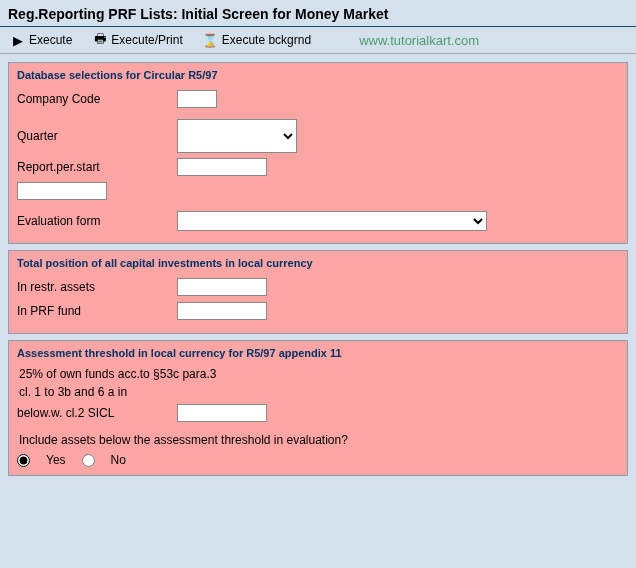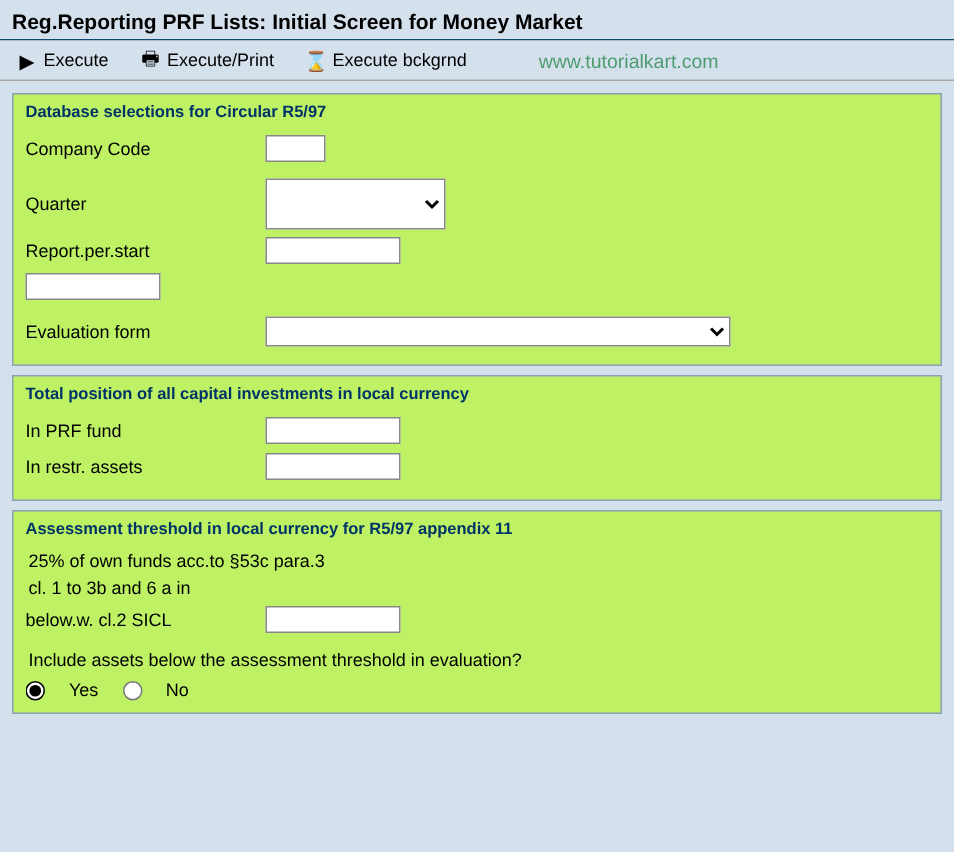--- a/index.html
+++ b/index.html
@@ -52,21 +52,21 @@
       opacity: 0.7;
     }
     .content {
       padding: 8px;
       display: flex;
       flex-direction: column;
       gap: 6px;
     }
     .section {
       border: 1px solid #8aA0b8;
-      background: #bef264;
+      background: #fca5a5;
       padding: 6px 8px 8px 8px;
     }
     .section-title {
       font-size: 11px;
       font-weight: bold;
       color: #003366;
       margin-bottom: 6px;
       padding-bottom: 2px;
     }
     .form-row {
@@ -201,26 +201,26 @@
       <select class="evaluation-select">
         <option value=""></option>
       </select>
     </div>
   </div>
 
   <div class="section">
     <div class="section-title">Total position of all capital investments in local currency</div>
 
     <div class="form-row">
+      <span class="form-label">In restr. assets</span>
+      <input type="text" class="form-input input-md" value="" style="">
+    </div>
+
+    <div class="form-row">
       <span class="form-label">In PRF fund</span>
-      <input type="text" class="form-input input-md" value="" style="">
-    </div>
-
-    <div class="form-row">
-      <span class="form-label">In restr. assets</span>
       <input type="text" class="form-input input-md" value="" style="">
     </div>
   </div>
 
   <div class="section">
     <div class="section-title">Assessment threshold in local currency for R5/97 appendix 11</div>
 
     <div class="static-text">25% of own funds acc.to §53c para.3</div>
     <div class="static-text">cl. 1 to 3b and 6 a in</div>
 

